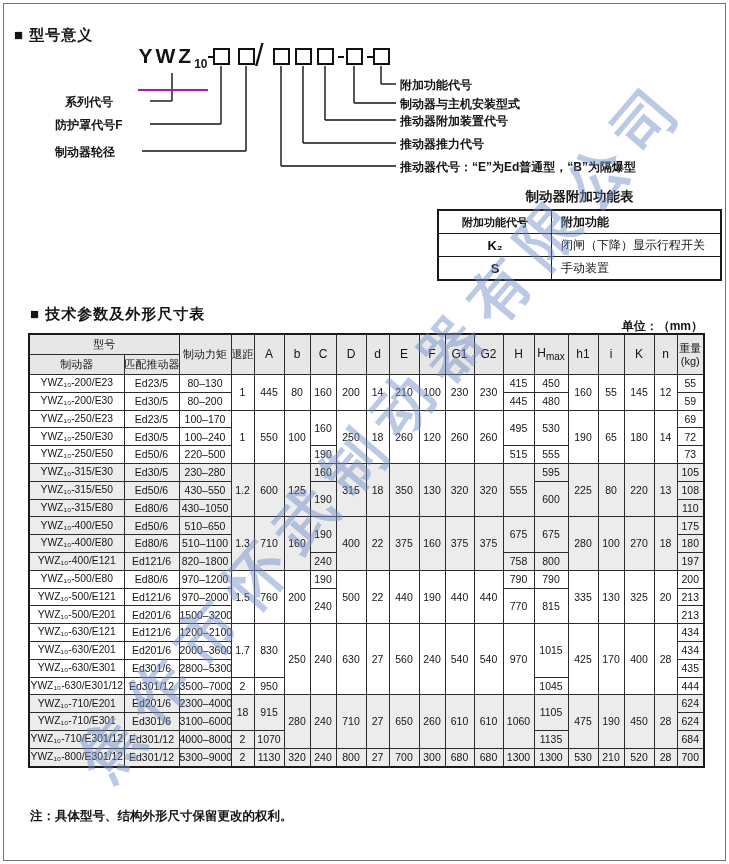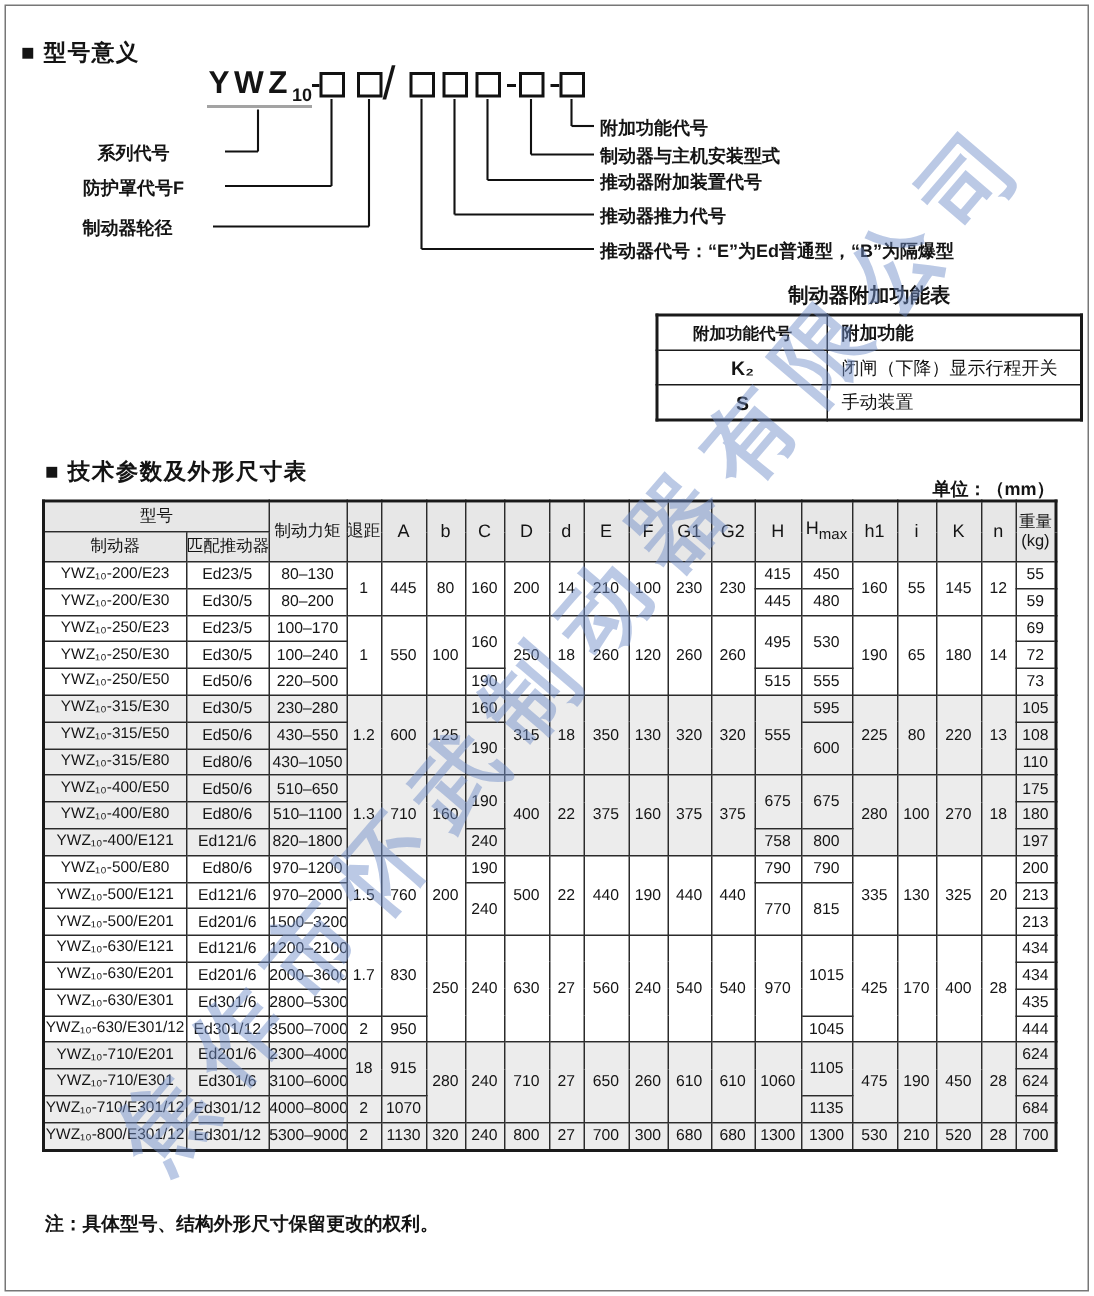--- a/index.html
+++ b/index.html
@@ -8,21 +8,21 @@
   .frame{position:absolute;inset:3px;border:1px solid #777;}
 
   .sec-title{position:absolute;font-size:15px;font-weight:700;letter-spacing:1px;}
   #title1{left:14px;top:26px;}
   #title2{left:30px;top:305px;}
   .unit{position:absolute;left:28px;top:318px;width:675px;text-align:right;font-size:12px;font-weight:700;}
   .note{position:absolute;left:30px;top:808px;font-size:12.5px;font-weight:700;}
 
   
   .formula-prefix{position:absolute;left:138px;top:44px;width:70px;font-size:21px;font-weight:700;
-                  letter-spacing:3px;border-bottom:2px solid #a3a3a3;padding-bottom:0;text-align:right;}
+                  letter-spacing:3px;border-bottom:2px solid #a21caf;padding-bottom:18px;text-align:center;}
   .formula-prefix sub{font-size:12px;letter-spacing:0;}
   .fbox{position:absolute;top:48px;width:17px;height:17px;border:2px solid #111;box-sizing:border-box;background:#fff;}
   .fdash{position:absolute;top:56px;height:2px;background:#111;}
   .fslash{position:absolute;left:255px;top:40px;font-size:31px;font-weight:400;line-height:1;}
   .dgm-label{position:absolute;font-size:12px;font-weight:700;white-space:nowrap;}
   .dgm-left{width:118px;text-align:center;left:30px;}
   .dgm-right{left:400px;}
   #dgm-svg{position:absolute;left:0;top:0;pointer-events:none;}
 
   

